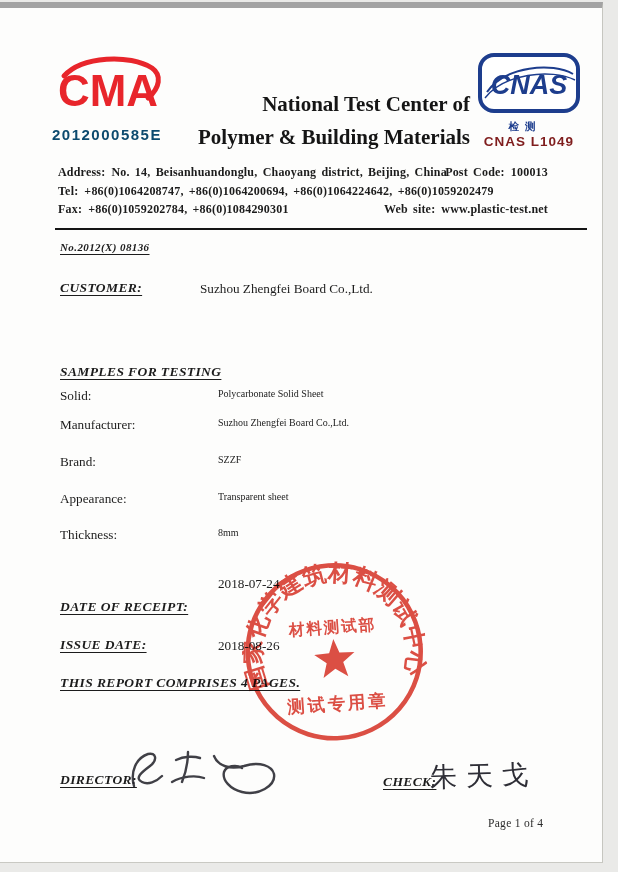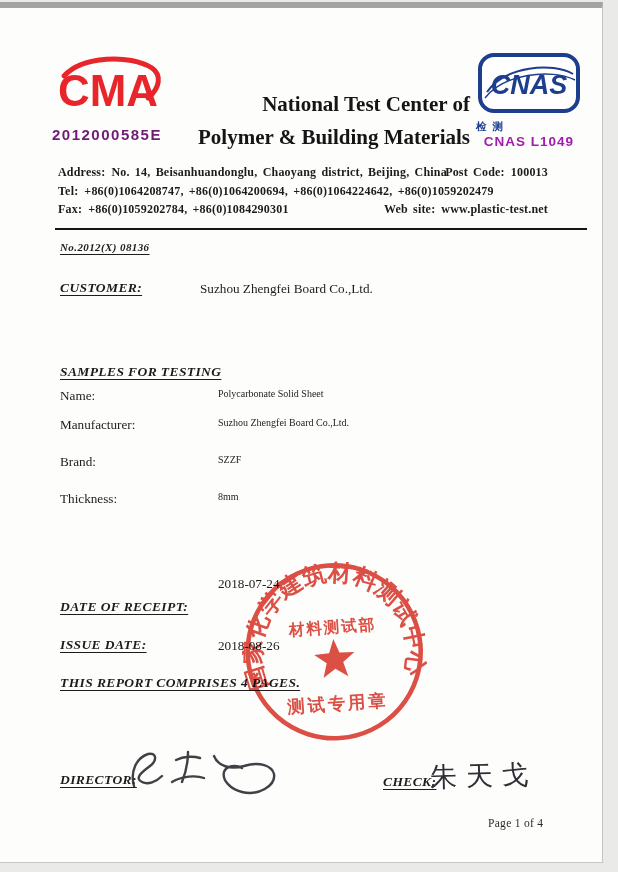--- a/index.html
+++ b/index.html
@@ -16,29 +16,29 @@
     background:#fdfdfc;
     border-top:6px solid #a3a3a3;
     border-right:1px solid #c6c6c0;
     border-bottom:1px solid #c9c9c3;
   }
   .abs { position:absolute; }
 
   
   .cma-block { left:52px; top:46px; width:120px; }
   .cma-number {
-    color:#701a75; font-family:"Liberation Sans","DejaVu Sans",sans-serif;
+    color:#0c4a6e; font-family:"Liberation Sans","DejaVu Sans",sans-serif;
     font-weight:bold; font-size:15px; letter-spacing:1.5px; margin-top:2px;
   }
   .title-block { left:150px; top:80px; width:320px; text-align:right;
     font-weight:bold; font-size:21px; line-height:33px; color:#151515; }
   .cnas-block { left:476px; top:44px; width:106px; text-align:center; }
-  .cnas-sub { font-size:10.5px; color:#1d3d8d; text-align:left; padding-right:8px;
+  .cnas-sub { font-size:10.5px; color:#1d3d8d; text-align:center; padding-right:8px;
     letter-spacing:6px; margin-top:2px; font-weight:bold; }
-  .cnas-number { font-size:13.5px; font-weight:bold; color:#a21caf;
+  .cnas-number { font-size:13.5px; font-weight:bold; color:#7f1d1d;
     letter-spacing:1px; font-family:"Liberation Sans","DejaVu Sans",sans-serif; }
 
   
   .contact { left:58px; top:155px; width:490px; font-weight:bold; font-size:12px;
     line-height:18.5px; word-spacing:2px; letter-spacing:.2px; }
   .c-row { position:relative; white-space:nowrap; }
   .c-right { position:absolute; right:0; top:0; }
   .c-label { margin-right:6px;margin-top:8px; }
 
   .divider { left:55px; top:220px; width:532px; height:2px; background:#151515; }
@@ -135,30 +135,34 @@
 
   <div class="abs report-no">No.2012(X) 08136</div>
 
   <div class="abs lbl customer-label">CUSTOMER:</div>
   <div class="abs val customer-value">Suzhou Zhengfei Board Co.,Ltd.</div>
 
   <div class="abs lbl samples-heading">SAMPLES FOR TESTING</div>
 
   <div class="abs fields">
     <div class="field-row">
-      <span class="f-label">Name:</span>
+      <span class="f-label">Solid:</span>
       <span class="f-value">Polycarbonate Solid Sheet</span>
     </div>
     <div class="field-row">
       <span class="f-label">Manufacturer:</span>
       <span class="f-value">Suzhou Zhengfei Board Co.,Ltd.</span>
     </div>
     <div class="field-row">
       <span class="f-label">Brand:</span>
       <span class="f-value">SZZF</span>
+    </div>
+    <div class="field-row">
+      <span class="f-label">Appearance:</span>
+      <span class="f-value">Transparent sheet</span>
     </div>
     <div class="field-row">
       <span class="f-label">Thickness:</span>
       <span class="f-value">8mm</span>
     </div>
   </div>
 
   <div class="abs lbl receipt-label">DATE OF RECEIPT:</div>
   <div class="abs val receipt-value">2018-07-24</div>
 

